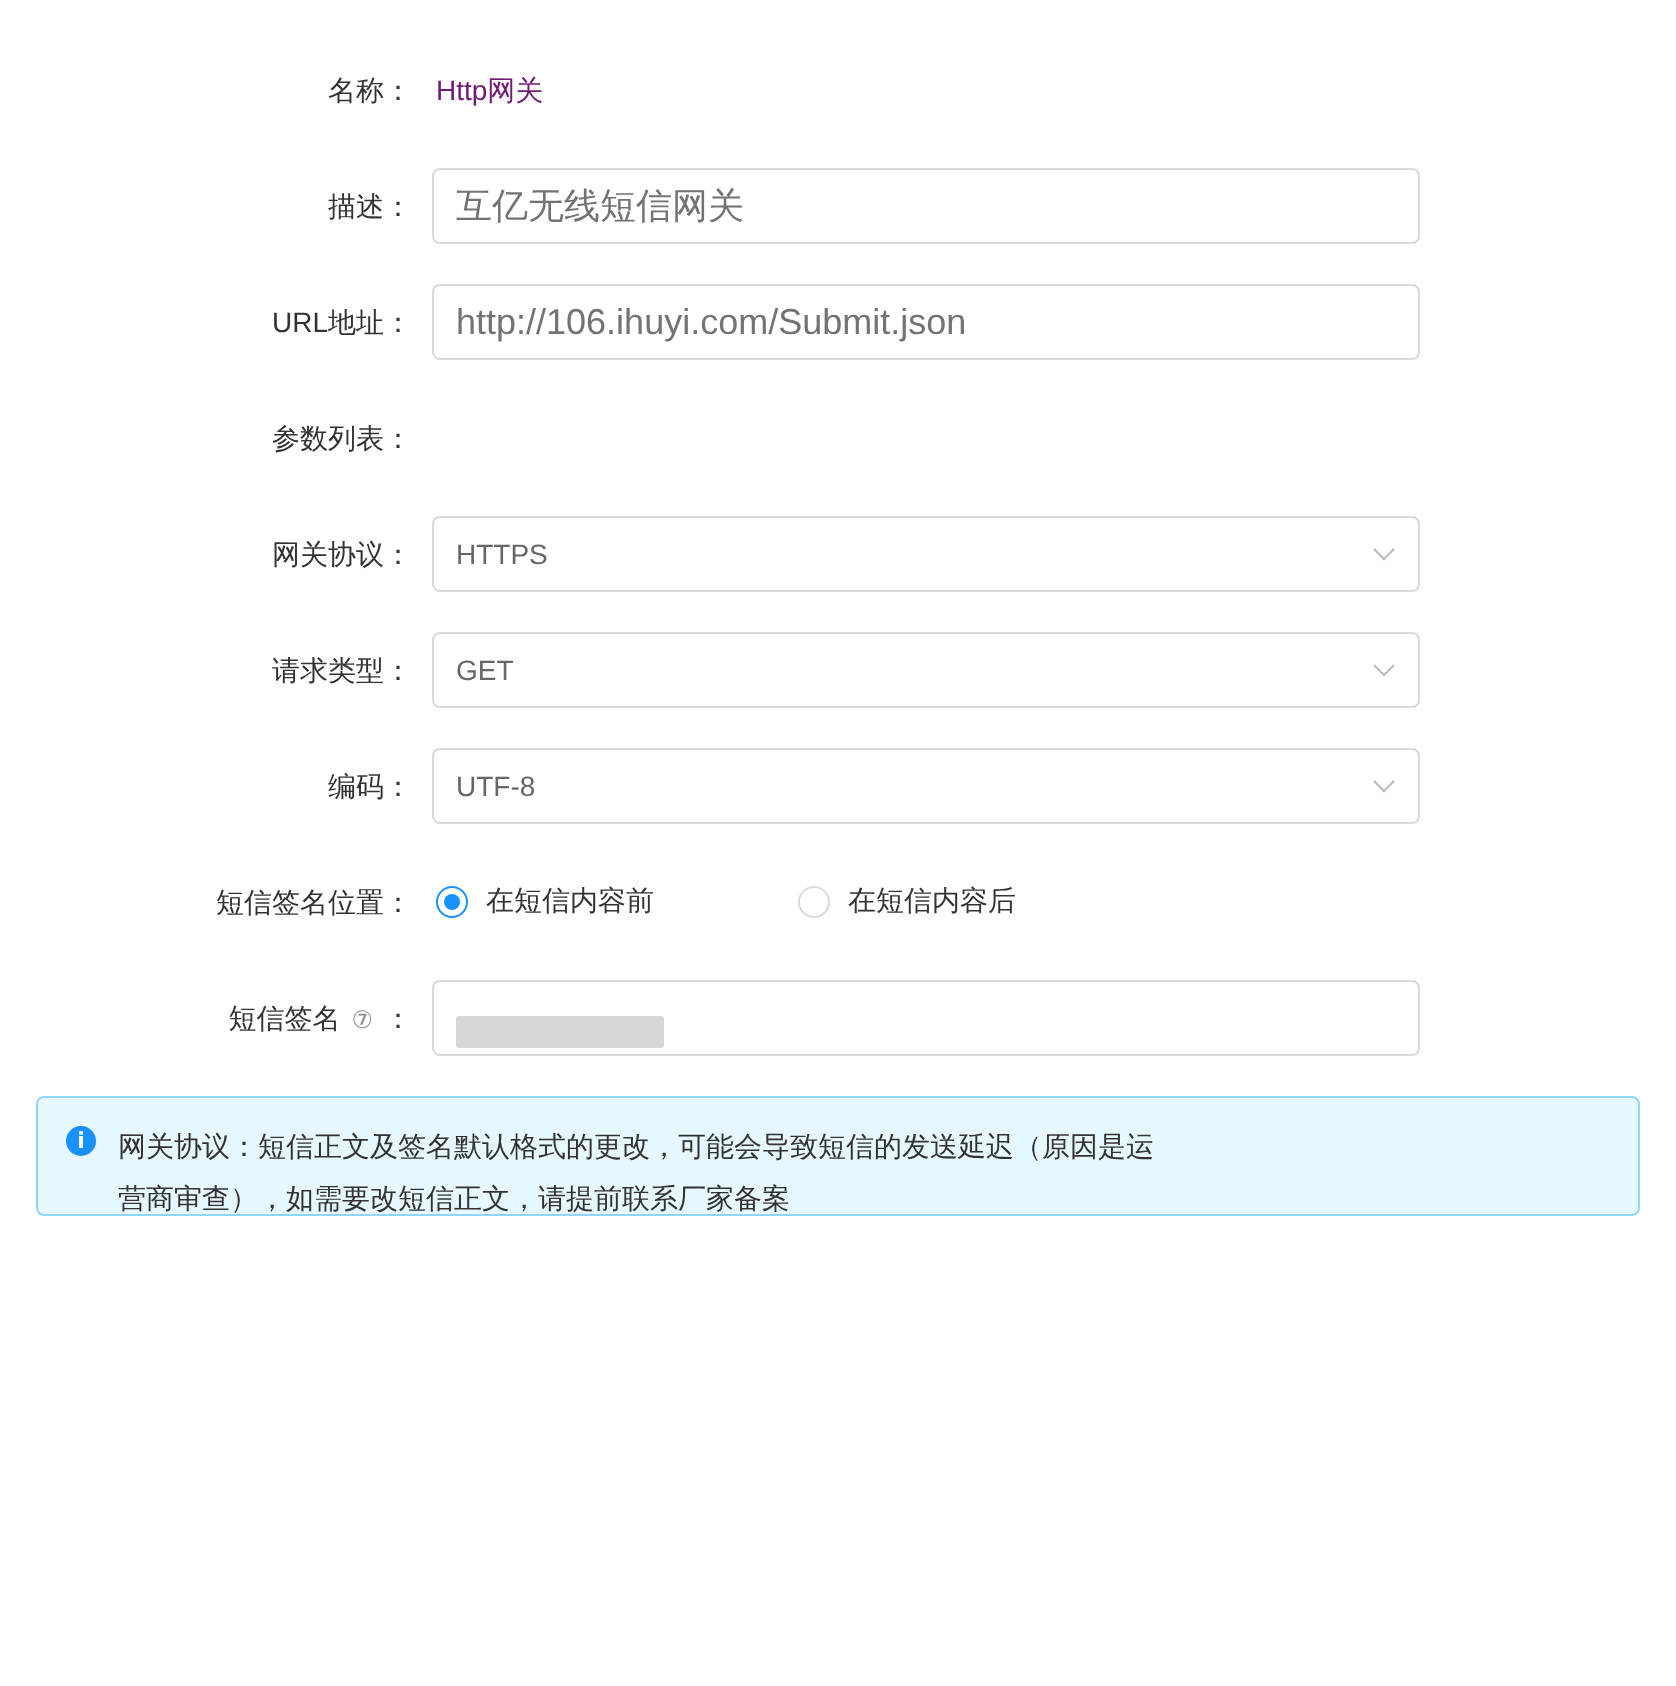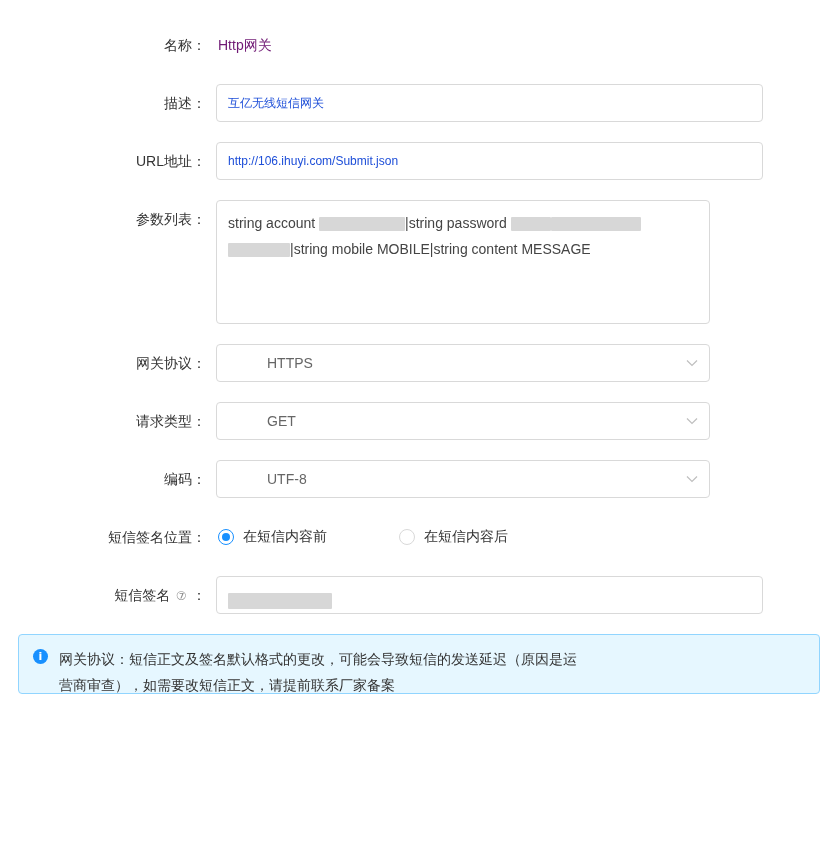--- a/index.html
+++ b/index.html
@@ -67,27 +67,27 @@
     width: 494px;
     flex: 0 0 494px;
   }
   .static-text {
     font-size: 14px;
     color: #701a75;
     line-height: 38px;
     padding-left: 2px;
   }
   .input {
-    width: 547px;
+    width: 494px;
     height: 38px;
     border: 1px solid #d9d9d9;
     border-radius: 4px;
     background: #fff;
-    font-size: 12px;
-    color: #1d4ed8;
+    font-size: 18px;
+    color: #737373;
     padding: 0 11px;
     line-height: 36px;
     font-family: "Liberation Sans", sans-serif;
     outline: none;
   }
   .textarea {
     width: 494px;
     height: 124px;
     border: 1px solid #d9d9d9;
     border-radius: 4px;
@@ -115,21 +115,21 @@
     border: 1px solid #d9d9d9;
     border-radius: 4px;
     background: #fff;
     font-size: 14px;
     color: #555;
     padding: 0 32px 0 11px;
     line-height: 36px;
     position: relative;
     cursor: pointer;
   }
-  .select .value { color: #666; margin-left: 39px; }
+  .select .value { color: #666; }
   .chevron {
     position: absolute;
     right: 11px;
     top: 0;
     height: 36px;
     display: flex;
     align-items: center;
     color: #bfbfbf;
   }
   .chevron svg { display: block; }
@@ -232,27 +232,20 @@
 
     <div class="form-row">
       <div class="form-label">URL地址：</div>
       <div class="form-control">
         <input class="input" type="text" value="http://106.ihuyi.com/Submit.json" style="">
       </div>
     </div>
 
     <div class="form-row">
       <div class="form-label">参数列表：</div>
-      <div class="form-control">
-        <div class="textarea">
-          <span>string account </span><span class="redact" style="width:86px;"></span><span>|string password</span>
-          <span class="redact" style="width:40px;"></span><span class="redact" style="width:90px;"></span><span class="redact" style="width:62px;"></span><span>|string mobile</span>
-          <span>MOBILE|string content MESSAGE</span>
-        </div>
-      </div>
     </div>
 
     <div class="form-row">
       <div class="form-label">网关协议：</div>
       <div class="form-control">
         <div class="select">
           <span class="value">HTTPS</span>
           <span class="chevron">
             <svg width="12" height="8" viewBox="0 0 12 8">
                 <path d="M1 1.5 L6 6.5 L11 1.5" fill="none" stroke="#bfbfbf" stroke-width="1.2"></path>

